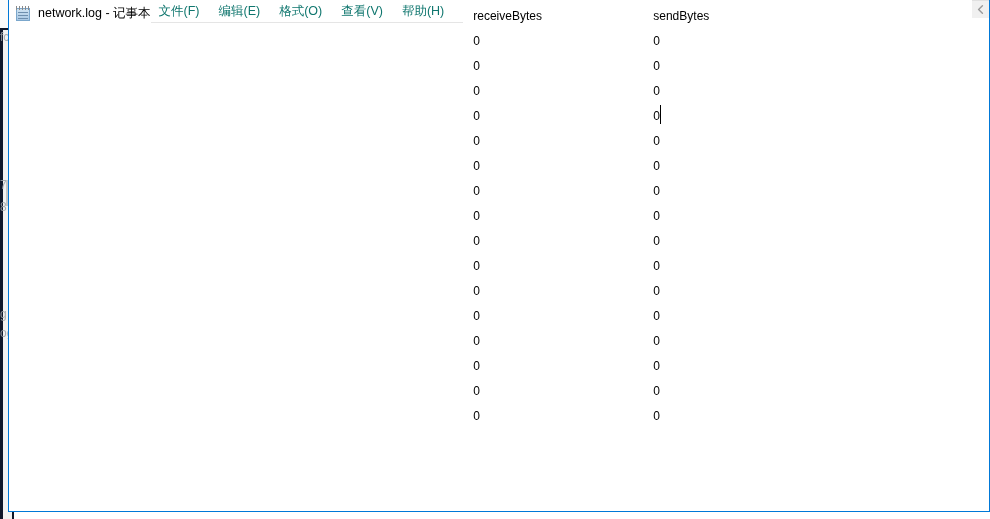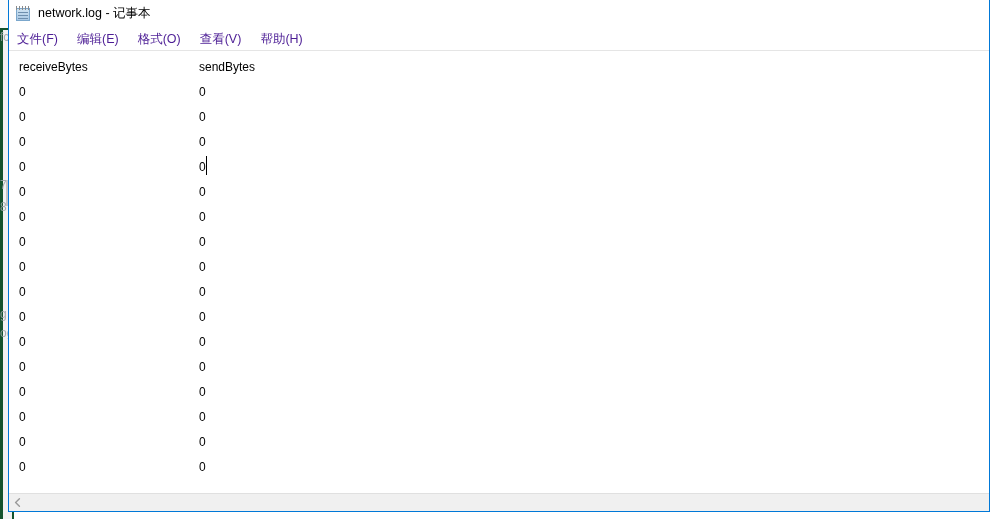--- a/index.html
+++ b/index.html
@@ -20,21 +20,21 @@
     position: absolute;
     inset: 0;
     background: #ffffff;
   }
   #bg-window {
     position: absolute;
     left: 0;
     top: 0;
     width: 14px;
     height: 519px;
-    background: #14532d;
+    background: #0f172a;
     overflow: hidden;
   }
   #bg-window-chrome {
     position: absolute;
     left: 0;
     top: 0;
     width: 14px;
     height: 28px;
     background: #fbfbfb;
   }
@@ -69,21 +69,21 @@
     position: absolute;
     left: 8px;
     top: 0;
     width: 982px;
     height: 512px;
     background: #ffffff;
     border: 1px solid #0078d7;
     border-top: none;
     box-sizing: border-box;
     display: flex;
-    flex-direction: column;
+    flex-direction: row;
   }
 
   #title-bar {
     height: 27px;
     min-height: 27px;
     background: #ffffff;
     display: flex;
     align-items: center;
     padding-left: 6px;
     border-bottom: 1px solid #ffffff;
@@ -141,21 +141,21 @@
     min-height: 22px;
     background: #ffffff;
     display: flex;
     align-items: center;
     padding-left: 8px;
     border-bottom: 1px solid #e5e5e5;
     user-select: none;
   }
   .menu-item {
     font-size: 12.5px;
-    color: #4c1d95;
+    color: #0f766e;
     padding: 2px 10px 2px 0;
     margin-right: 9px;
     white-space: nowrap;
     cursor: default;
   }
 
   #text-area-wrap {
     flex: 1 1 auto;
     position: relative;
     background: #ffffff;

